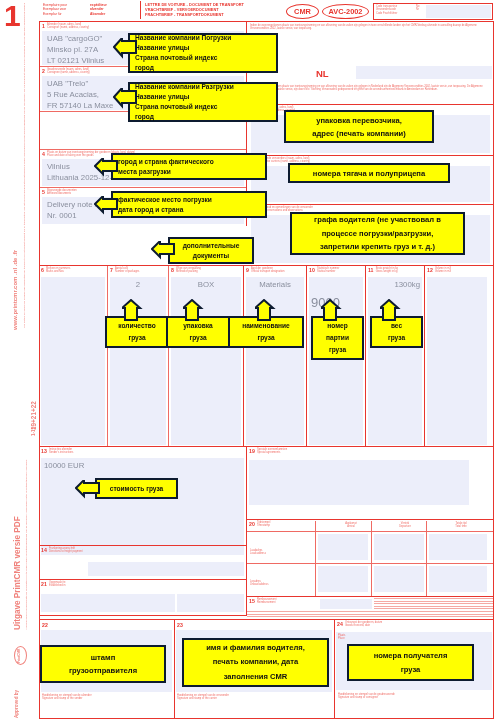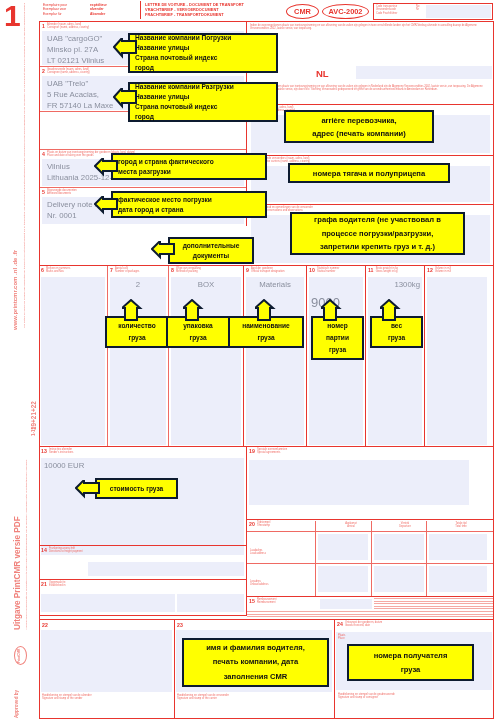--- a/index.html
+++ b/index.html
@@ -542,21 +542,21 @@
 
   <svg class="arrow" style="left:151px; top:241px;" width="24" height="22" viewBox="0 0 24 22">
     <path d="M23,3 L9,3 L9,0 L1,8 L9,16 L9,13 L23,13 Z" fill="#ffff00" stroke="#0d1b30" stroke-width="2"></path>
   </svg>
   <div class="callout" style="left:168px; top:237px; width:86px; height:27px; font-size:6.6px; line-height:10px;">
     <div>дополнительные</div>
     <div>документы</div>
   </div>
 
   <div class="callout" style="left:284px; top:110px; width:150px; height:33px; font-size:7.6px; line-height:13px;">
-    <div>arrière перевозчика,</div>
+    <div>упаковка перевозчика,</div>
     <div>адрес (печать компании)</div>
   </div>
 
   <div class="callout" style="left:288px; top:163px; width:162px; height:20px; font-size:7.6px;">
     <div>номера тягача и полуприцепа</div>
   </div>
 
   <div class="callout" style="left:290px; top:212px; width:175px; height:43px; font-size:7.6px; line-height:13.5px;">
     <div>графа водителя (не участвовал в</div>
     <div>процессе погрузки/разгрузки,</div>
@@ -604,20 +604,24 @@
     <div>груза</div>
   </div>
 
   <svg class="arrow" style="left:75px; top:480px;" width="26" height="20" viewBox="0 0 26 20">
     <path d="M24,3 L9,3 L9,0 L1,8 L9,16 L9,13 L24,13 Z" fill="#ffff00" stroke="#0d1b30" stroke-width="2"></path>
   </svg>
   <div class="callout" style="left:95px; top:478px; width:83px; height:21px; font-size:6.6px;">
     <div>стоимость груза</div>
   </div>
 
+  <div class="callout" style="left:40px; top:645px; width:126px; height:38px; font-size:7.6px; line-height:13.5px;">
+    <div>штамп</div>
+    <div>грузоотправителя</div>
+  </div>
 
   <div class="callout" style="left:182px; top:638px; width:147px; height:49px; font-size:7.6px; line-height:14.5px;">
     <div>имя и фамилия водителя,</div>
     <div>печать компании, дата</div>
     <div>заполнения CMR</div>
   </div>
 
   <div class="callout" style="left:347px; top:644px; width:127px; height:37px; font-size:7.6px; line-height:13.5px;">
     <div>номера получателя</div>
     <div>груза</div>

